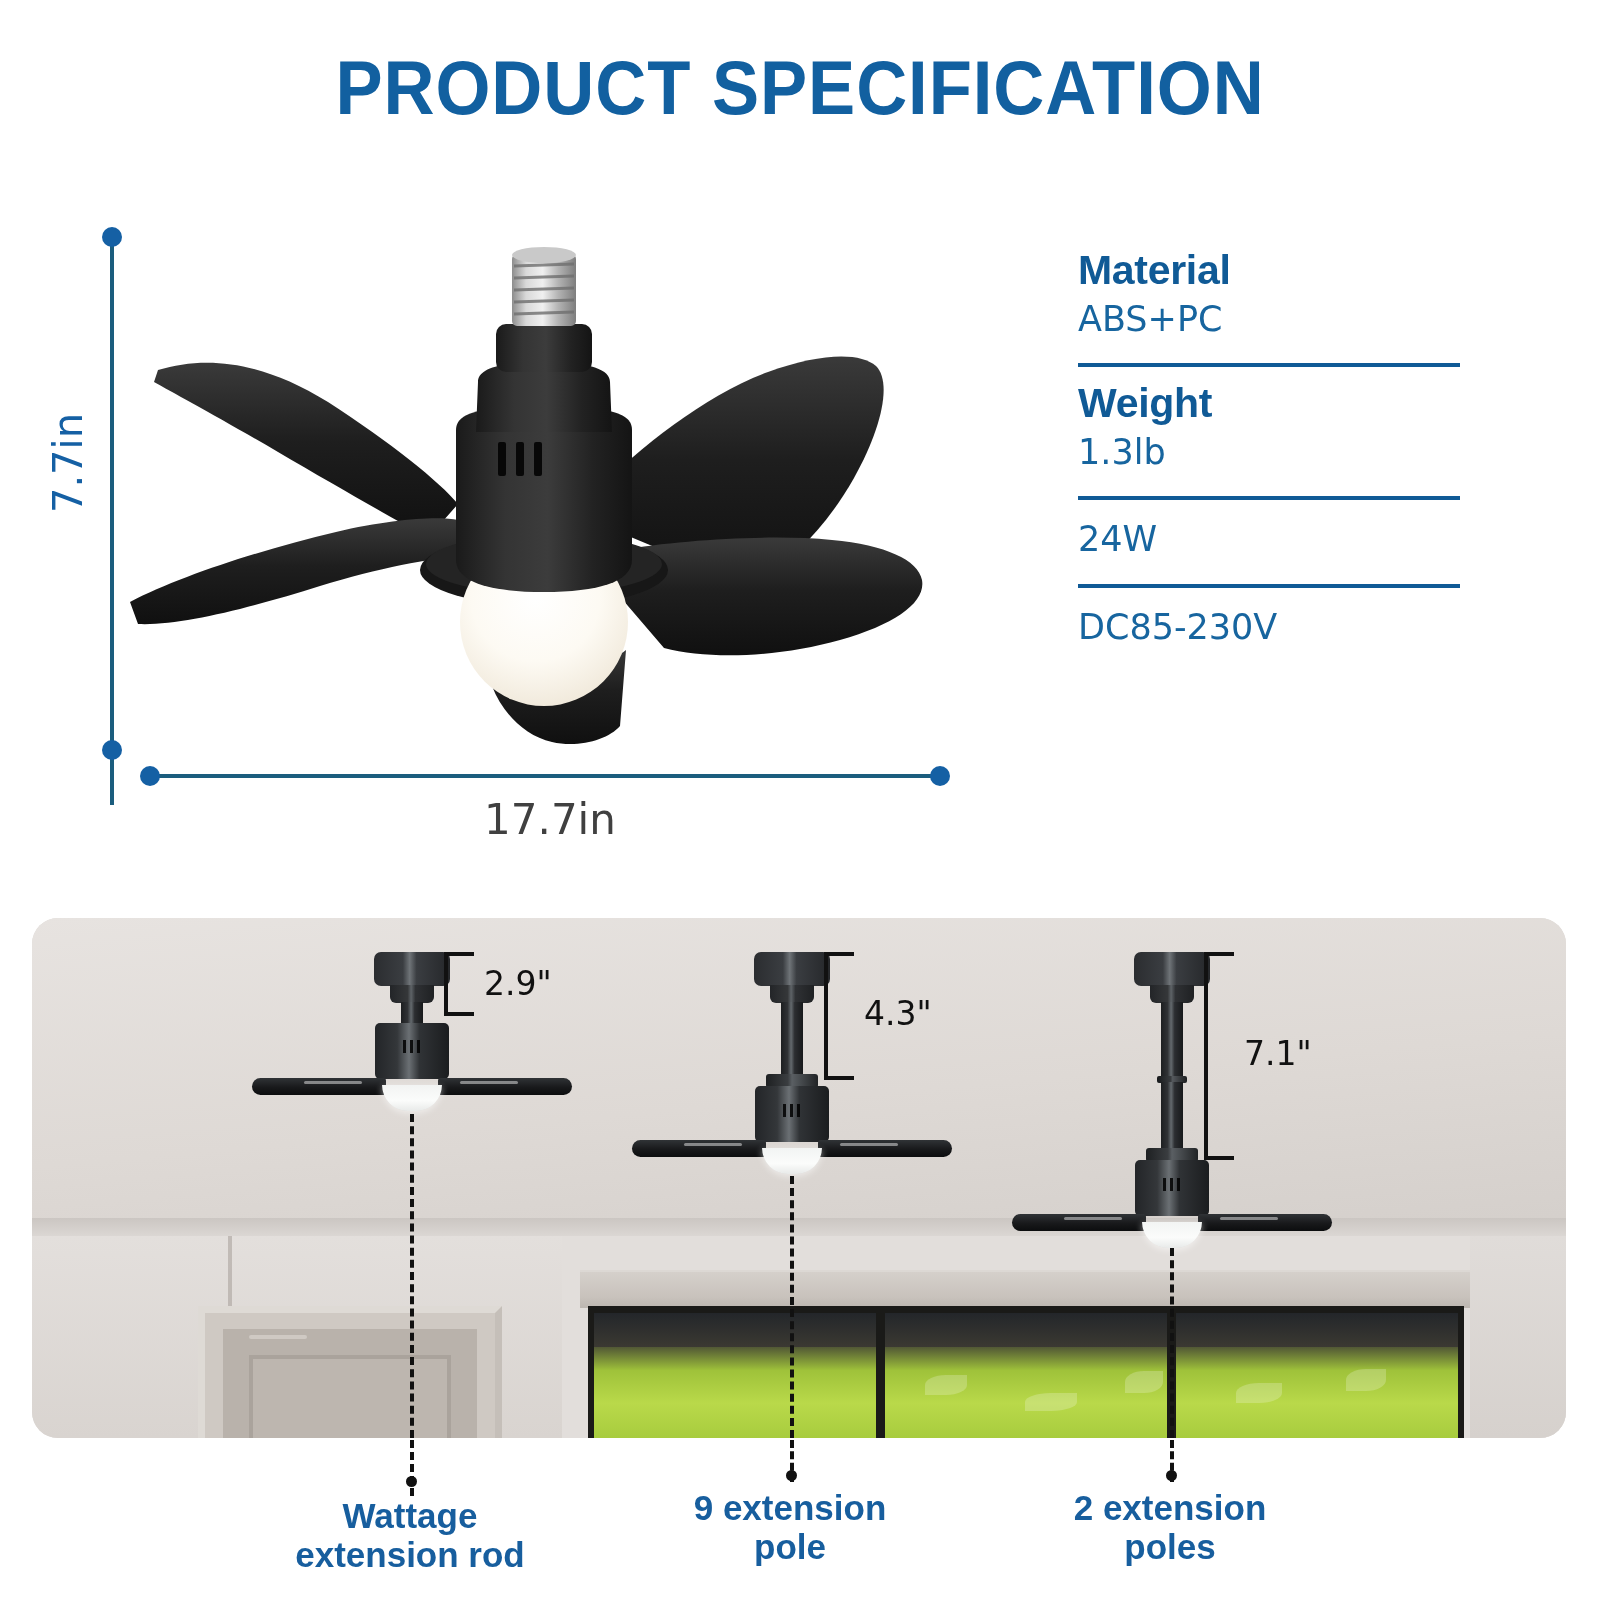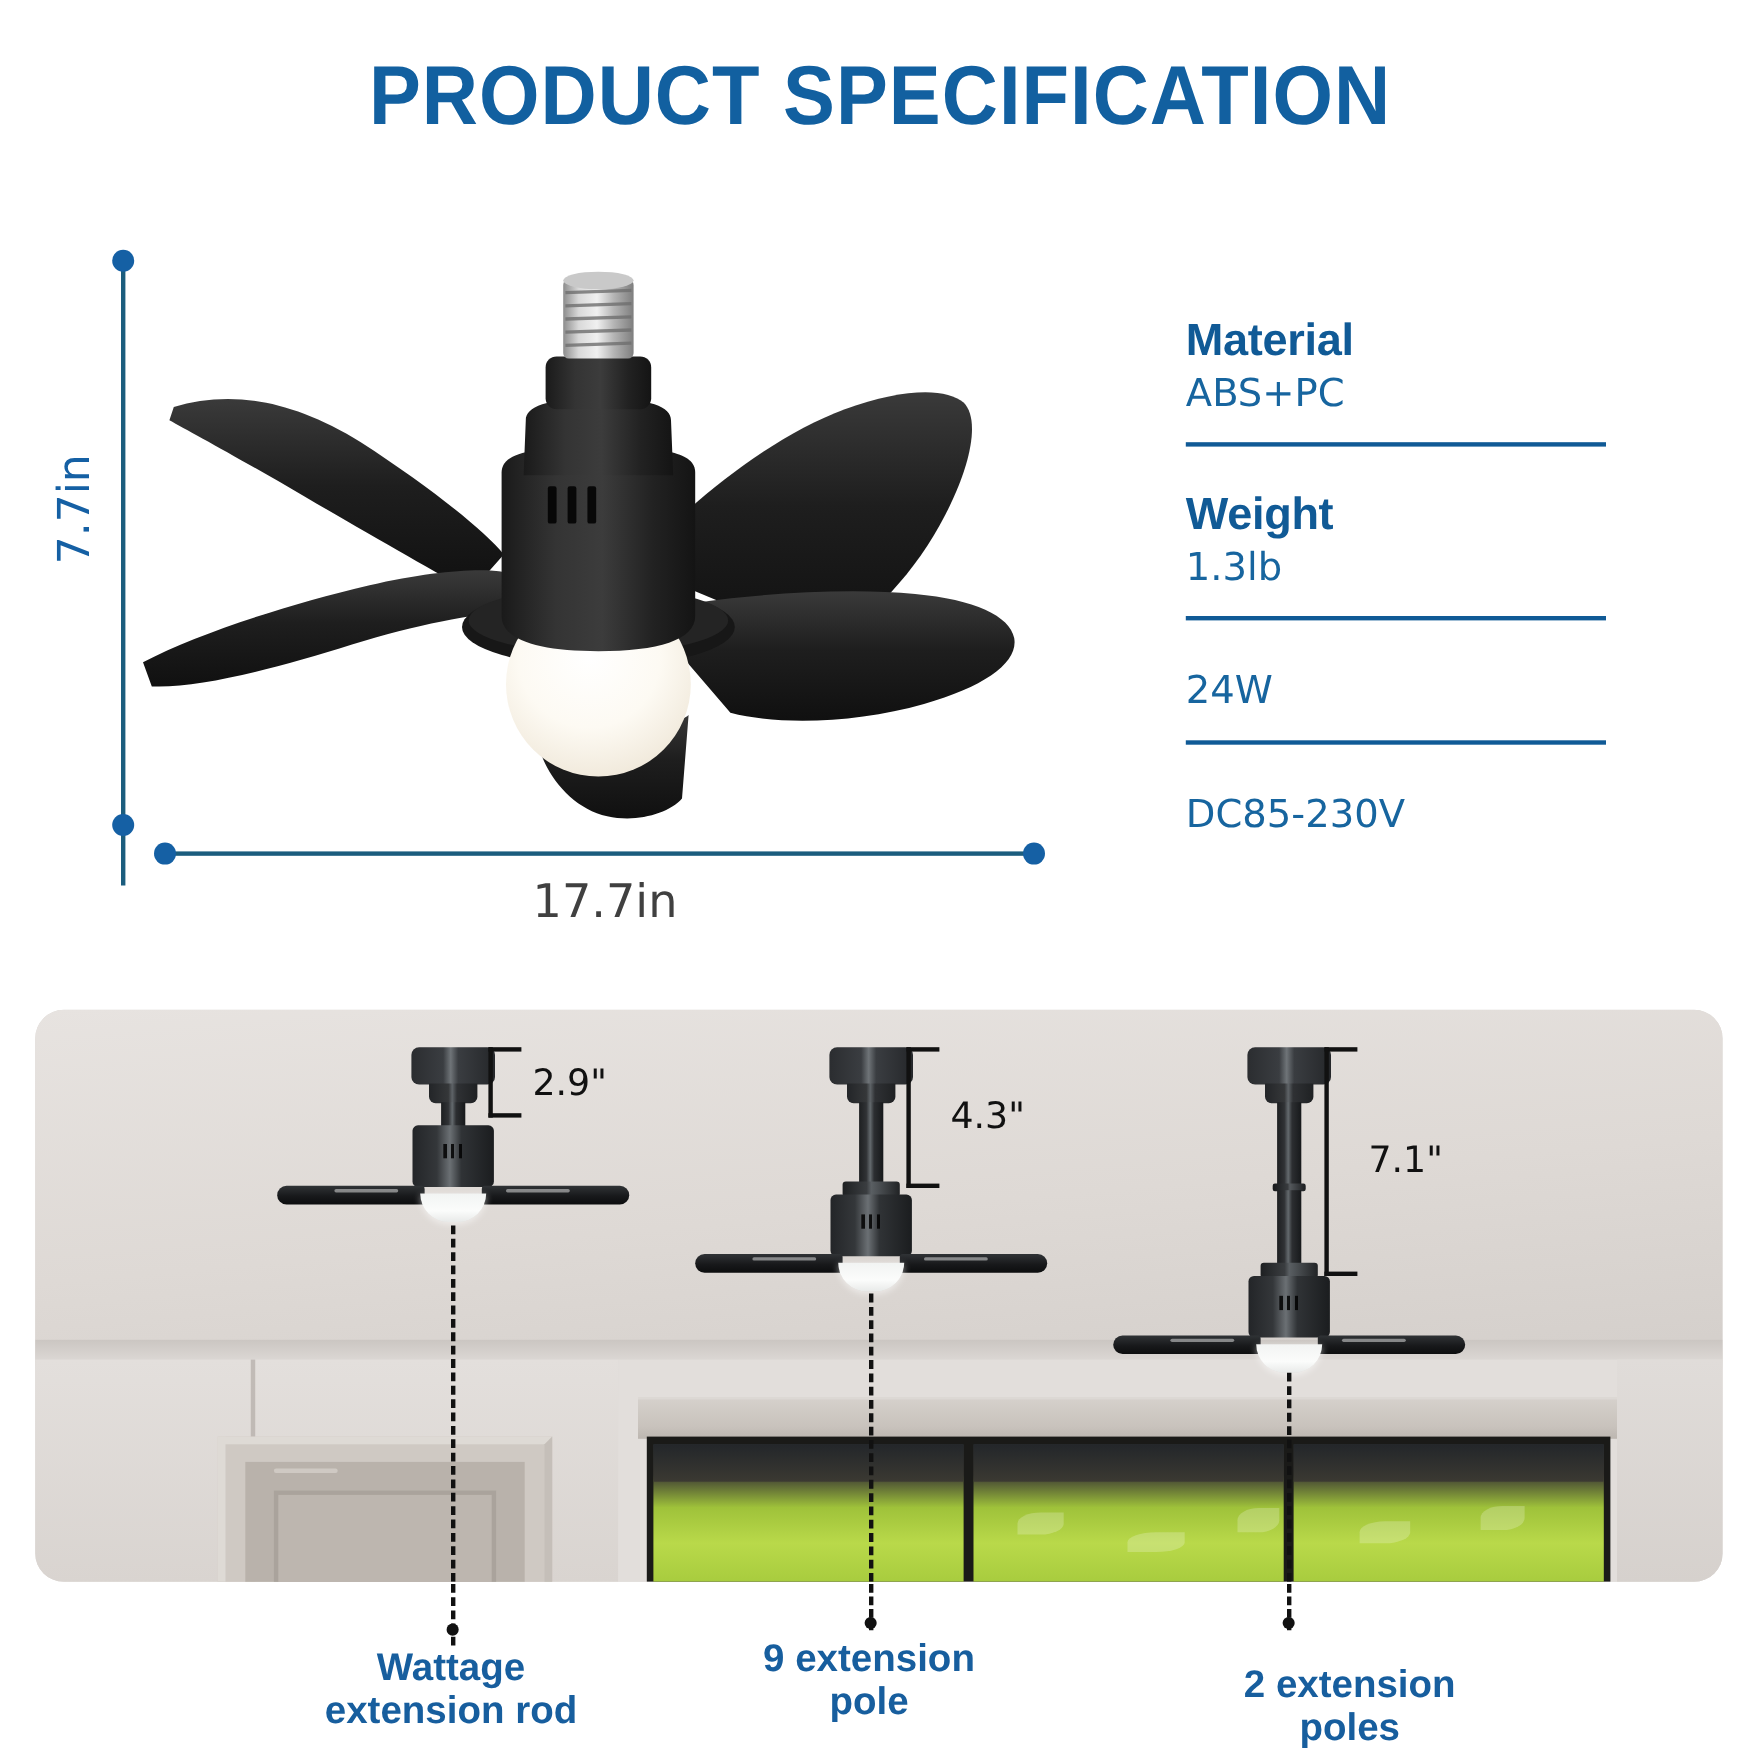--- a/index.html
+++ b/index.html
@@ -103,21 +103,21 @@
     height: 540px;
   }
 
   
   .spec-table {
     position: absolute;
     left: 1078px;
     top: 248px;
     width: 400px;
   }
-  .spec-row { padding-bottom: 6px; margin-top: 39px; }
+  .spec-row { padding-bottom: 6px; }
   .spec-label {
     font-family: "Liberation Sans", "DejaVu Sans", sans-serif;
     font-weight: bold;
     font-size: 41px;
     color: #105a96;
     line-height: 1.12;
     letter-spacing: -0.3px;
     white-space: nowrap;
   }
   .spec-value {
@@ -599,14 +599,14 @@
 <div class="leader" style="left:790px; top:1440px; height:42px;"></div>
 <div class="leader-dot" style="position:absolute; left:786px; top:1470px;"></div>
 
 <div class="leader" style="left:1170px; top:1440px; height:42px;"></div>
 <div class="leader-dot" style="position:absolute; left:1166px; top:1470px;"></div>
 
 <div class="caption" style="left:210px; top:1496px; width:400px;">Wattage
 extension rod</div>
 <div class="caption" style="left:590px; top:1488px; width:400px;">9 extension
 pole</div>
-<div class="caption" style="left:1027px; top:1488px; width:400px;margin-top:24px;">2 extension
+<div class="caption" style="left:970px; top:1488px; width:400px;">2 extension
 poles</div>
 
 </body></html>

